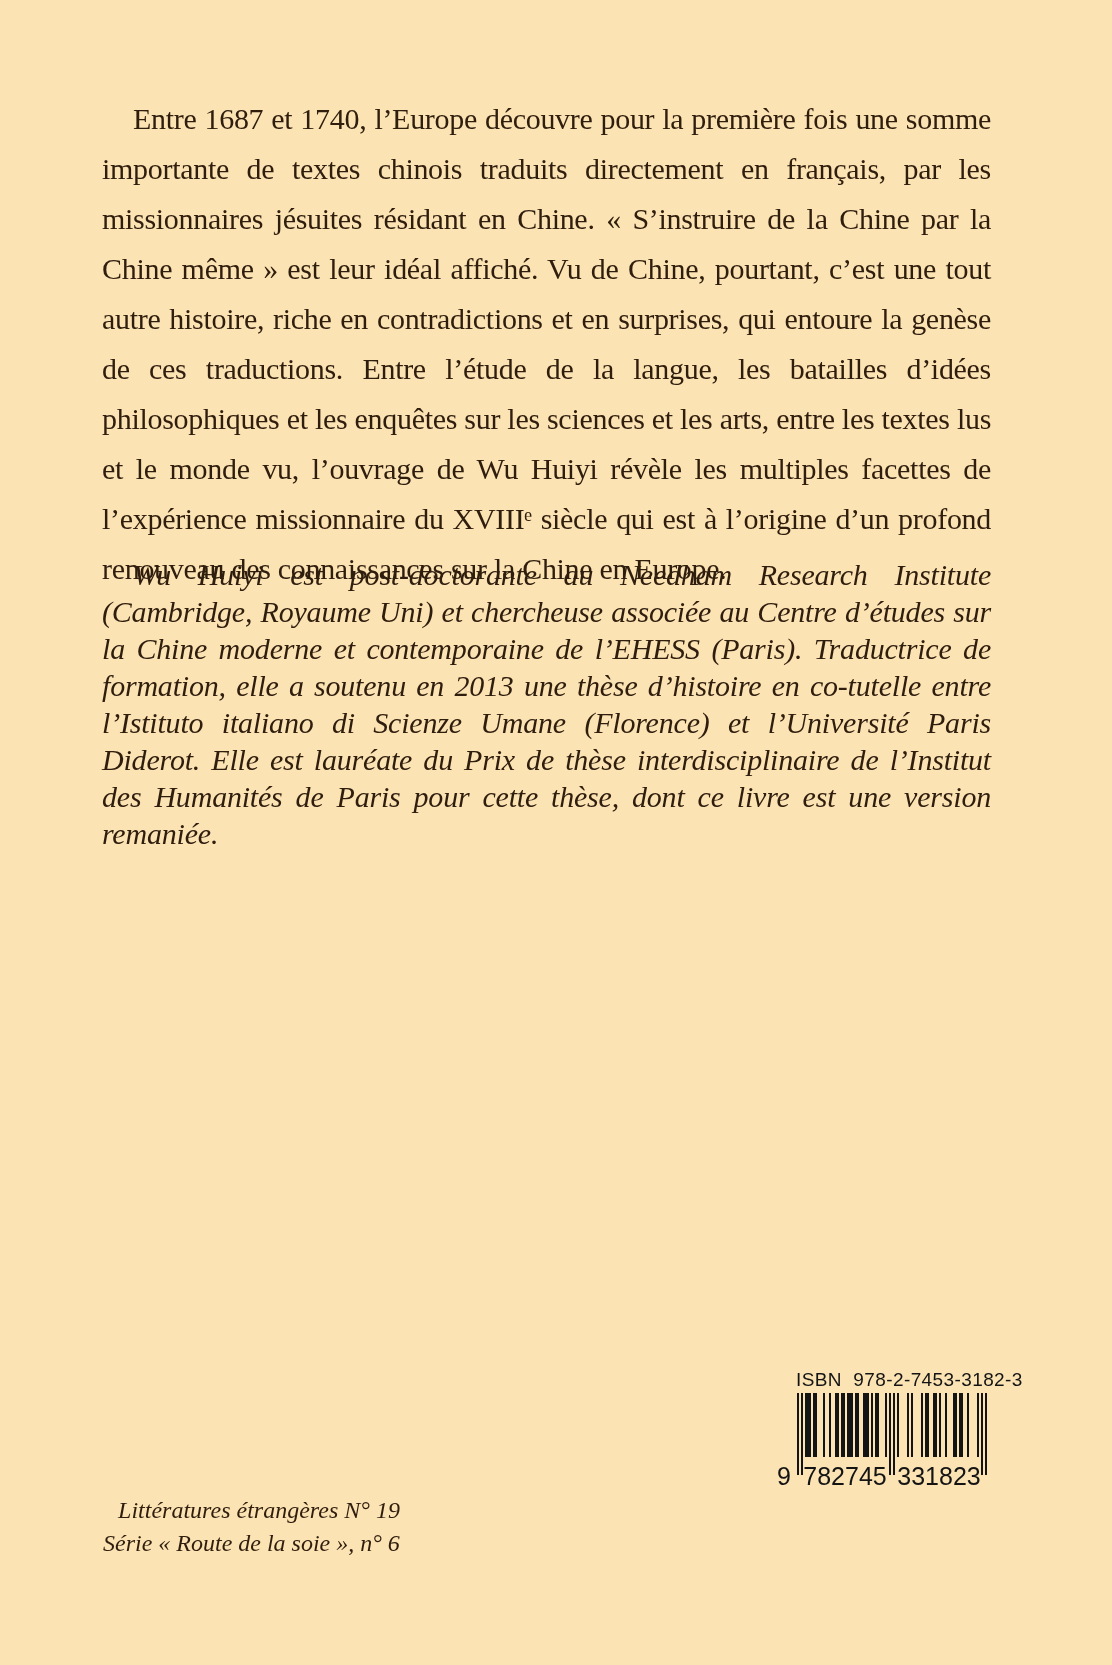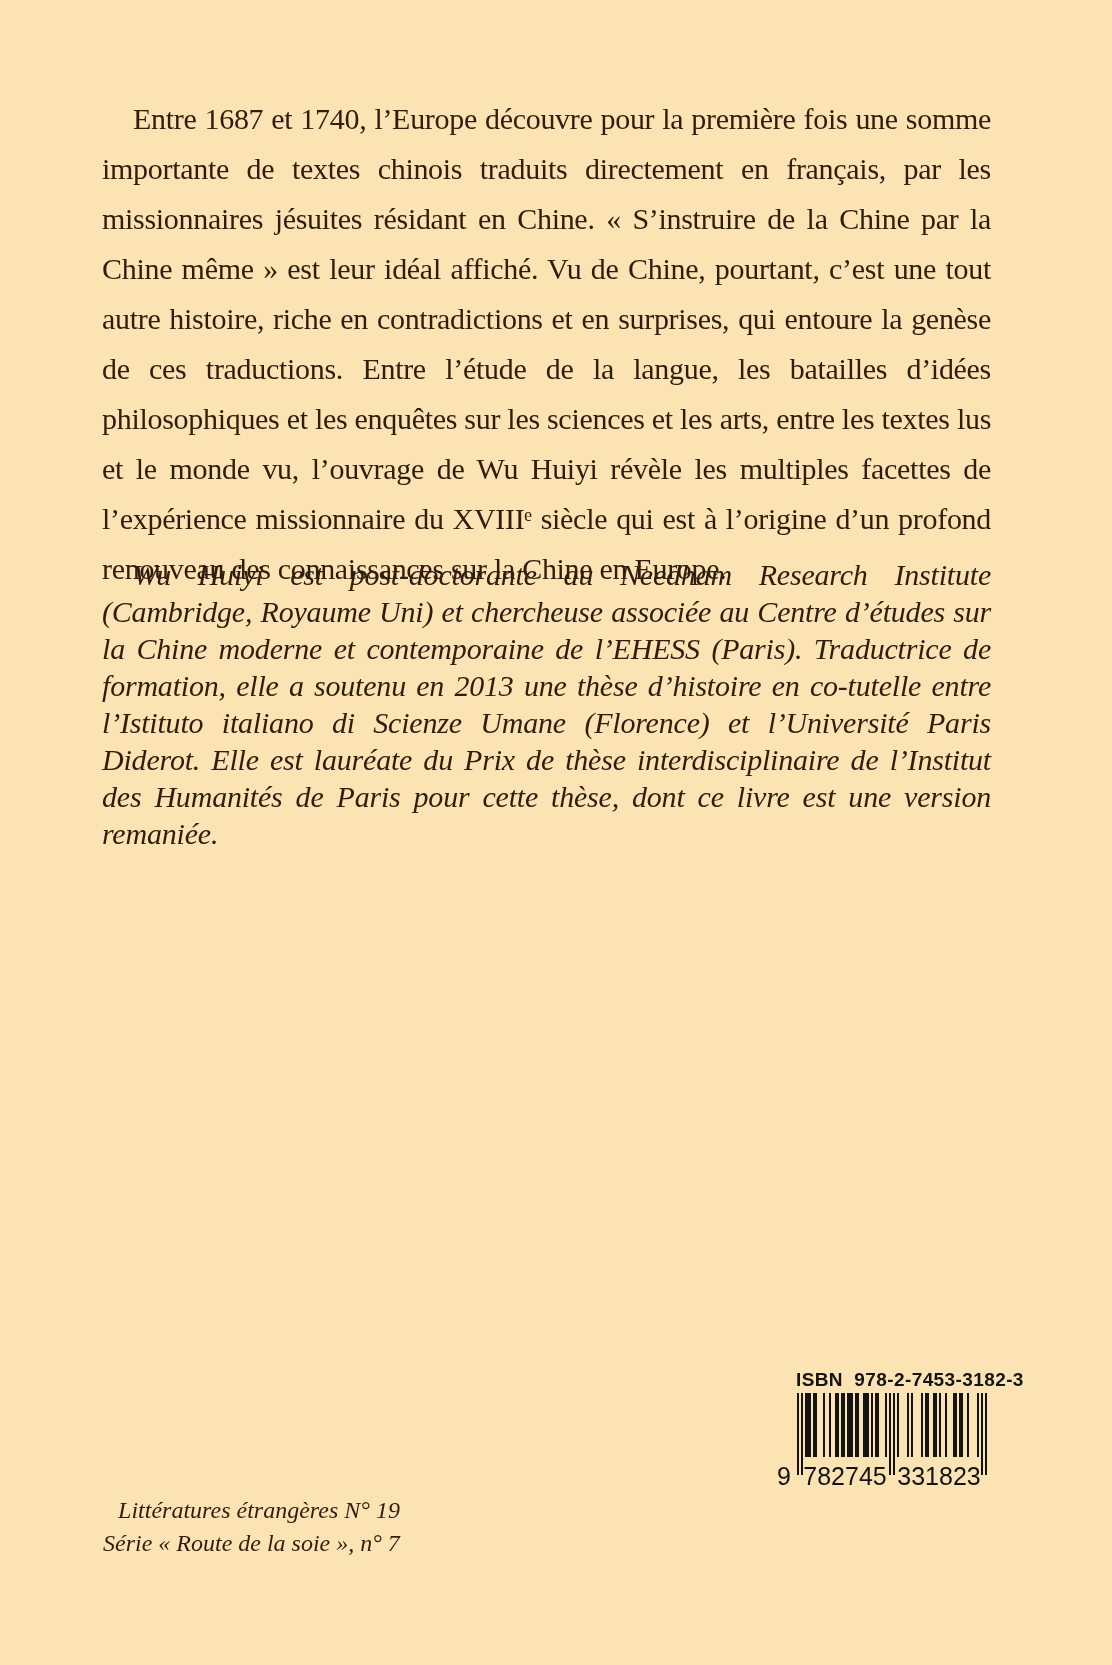--- a/index.html
+++ b/index.html
@@ -46,42 +46,41 @@
     color: #141414;
   }
   .isbn-label {
     font-family: "Liberation Sans", sans-serif;
     font-size: 19px;
     line-height: 22px;
     letter-spacing: 0.4px;
     padding-left: 21px;
     white-space: pre;
     color: #141414;
-    font-weight: bold;
   }
   .barcode-svg { display: block; margin-top: 2px; }
   .barcode-svg rect { fill: #141414; }
   .barcode-svg text {
     font-family: "Liberation Sans", sans-serif;
     font-size: 25px;
     fill: #141414;
   }
 </style>
 </head>
 <body>
 
 <div class="page">
 
   <p class="synopsis">Entre 1687 et 1740, l’Europe découvre pour la première fois une somme importante de textes chinois traduits directement en français, par les missionnaires jésuites résidant en Chine. « S’instruire de la Chine par la Chine même » est leur idéal affiché. Vu de Chine, pourtant, c’est une tout autre histoire, riche en contradictions et en surprises, qui entoure la genèse de ces traductions. Entre l’étude de la langue, les batailles d’idées philosophiques et les enquêtes sur les sciences et les arts, entre les textes lus et le monde vu, l’ouvrage de Wu Huiyi révèle les multiples facettes de l’expérience missionnaire du XVIIIᵉ siècle qui est à l’origine d’un profond renouveau des connaissances sur la Chine en Europe.</p>
 
   <p class="bio">Wu Huiyi est post-doctorante au Needham Research Institute (Cambridge, Royaume Uni) et chercheuse associée au Centre d’études sur la Chine moderne et contemporaine de l’EHESS (Paris). Traductrice de formation, elle a soutenu en 2013 une thèse d’histoire en co-tutelle entre l’Istituto italiano di Scienze Umane (Florence) et l’Université Paris Diderot. Elle est lauréate du Prix de thèse interdisciplinaire de l’Institut des Humanités de Paris pour cette thèse, dont ce livre est une version remaniée.</p>
 
   <div class="series">
     <div>Littératures étrangères N° 19</div>
-    <div>Série « Route de la soie », n° 7</div>
+    <div>Série « Route de la soie », n° 6</div>
   </div>
 
   <div class="isbn-block">
     <div class="isbn-label">ISBN  978-2-7453-3182-3</div>
     <svg id="barcode" class="barcode-svg" width="216" height="94" viewBox="0 0 216 94" xmlns="http://www.w3.org/2000/svg">
         <rect x="22" y="0" width="2" height="82"></rect>
         <rect x="26" y="0" width="2" height="82"></rect>
         <rect x="30" y="0" width="2" height="64"></rect>
         <rect x="32" y="0" width="2" height="64"></rect>
         <rect x="34" y="0" width="2" height="64"></rect>

